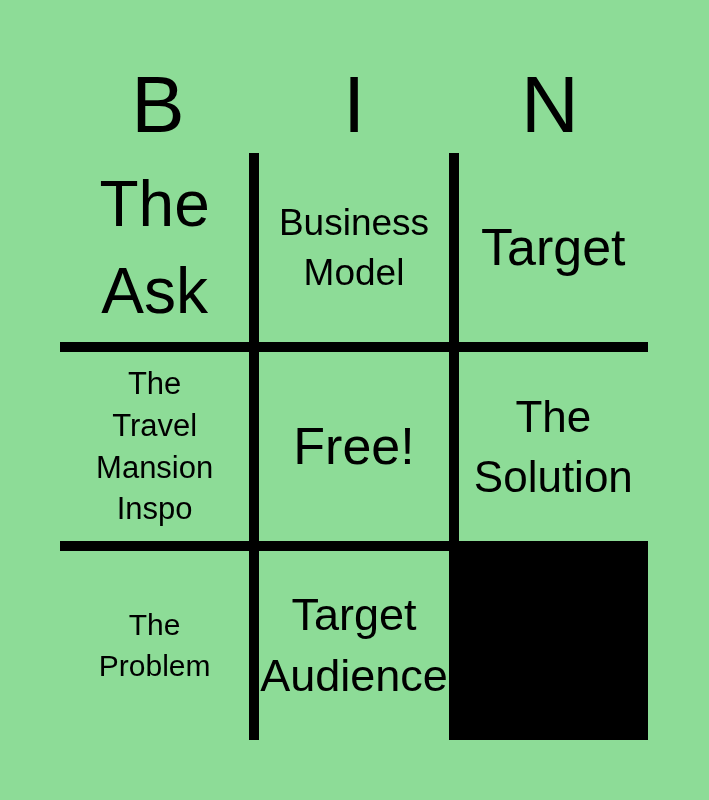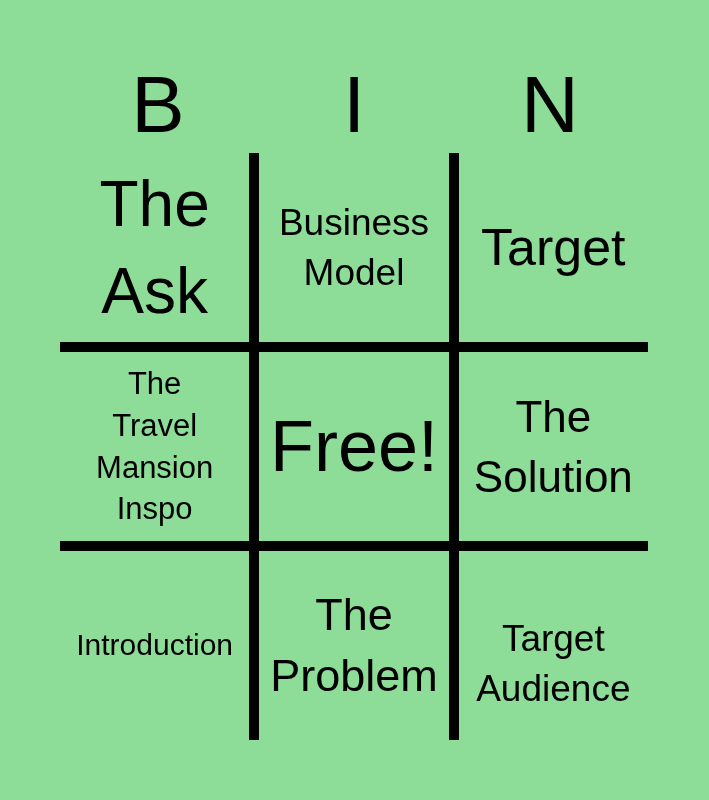--- a/index.html
+++ b/index.html
@@ -61,21 +61,21 @@
   .cell .cell-label {
     white-space: pre-line;
     line-height: 1.35;
     color: var(--text-color);
   }
   
   .cell:nth-child(1) .cell-label { font-size: 64px; }
   .cell:nth-child(2) .cell-label { font-size: 37px; }
   .cell:nth-child(3) .cell-label { font-size: 52px; }
   .cell:nth-child(4) .cell-label { font-size: 31px; }
-  .cell:nth-child(5) .cell-label { font-size: 72px; }
+  .cell:nth-child(5) .cell-label { font-size: 52px; }
   .cell:nth-child(6) .cell-label { font-size: 44px; }
   .cell:nth-child(7) .cell-label { font-size: 30px; }
   .cell:nth-child(8) .cell-label { font-size: 45px; }
   .cell:nth-child(9) .cell-label { font-size: 37px; margin-top: 37px; }
 </style>
 </head>
 <body>
 
 <div class="bingo-header">
   <div class="letter">B</div>
@@ -102,23 +102,20 @@
 Inspo</span>
   </div>
   <div class="cell">
     <span class="cell-label">Free!</span>
   </div>
   <div class="cell">
     <span class="cell-label">The
 Solution</span>
   </div>
   <div class="cell">
-    <span class="cell-label">Introduction</span>
-  </div>
-  <div class="cell">
     <span class="cell-label">The
 Problem</span>
   </div>
   <div class="cell">
     <span class="cell-label">Target
 Audience</span>
   </div>
 </div>
 
 </body></html>

